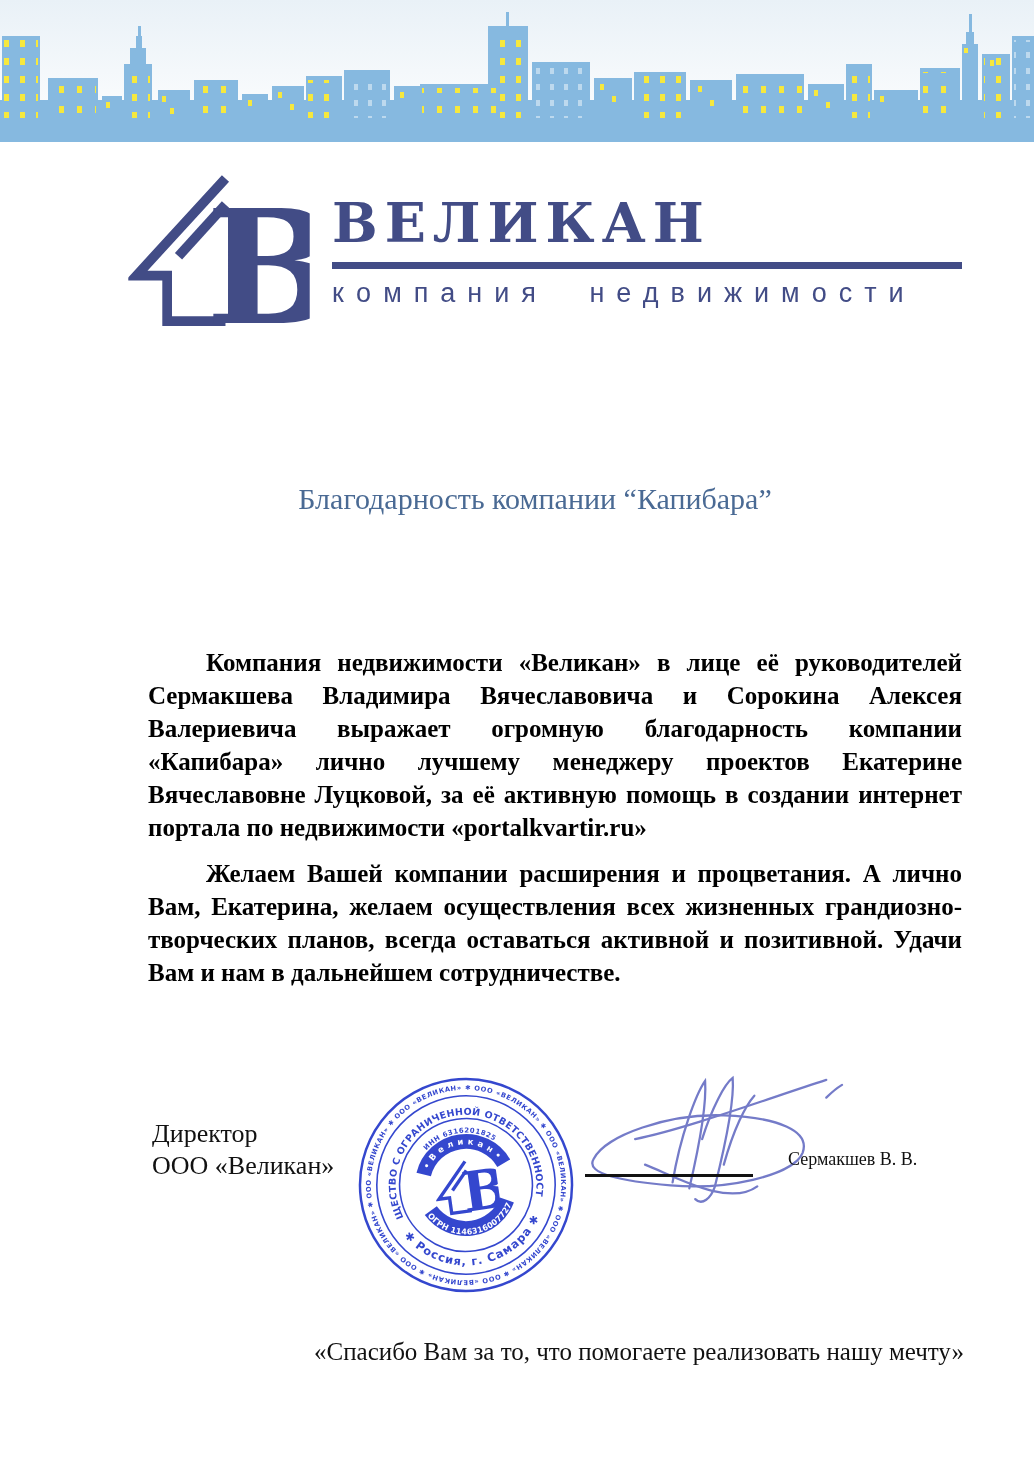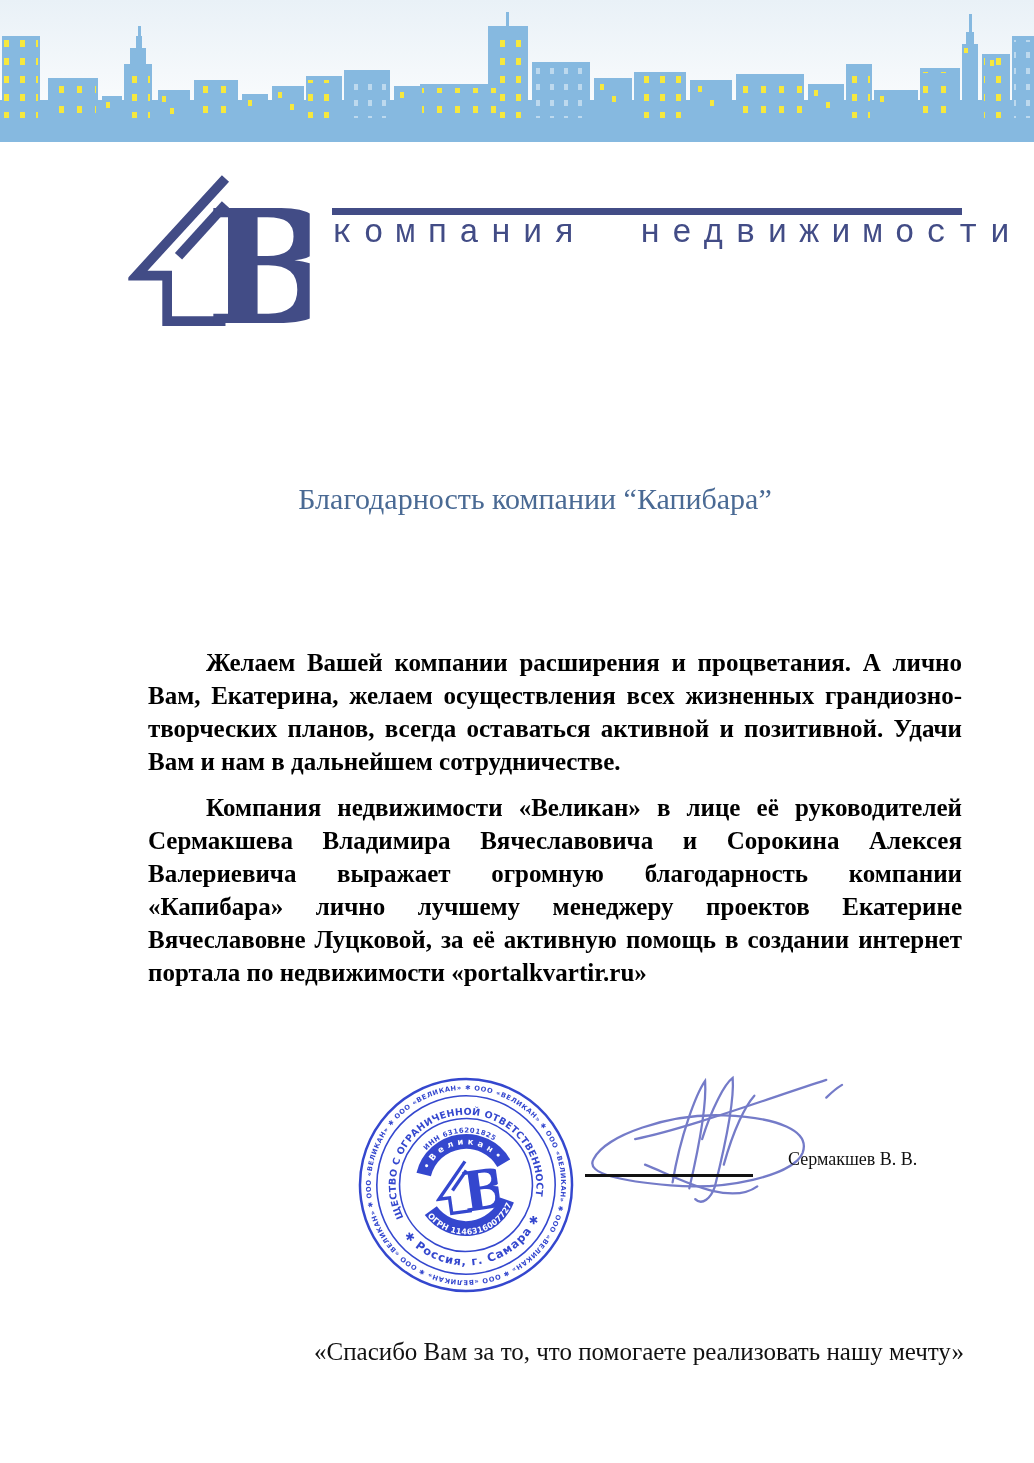--- a/index.html
+++ b/index.html
@@ -15,22 +15,23 @@
   
   .logo-mark{position:absolute;left:128px;top:172px;width:182px;height:162px;color:#424c86;}
   .logo-text{position:absolute;left:332px;top:196px;width:630px;color:#424c86;}
   .logo-name{
     font-family:"DejaVu Serif", serif;
     font-weight:bold;font-size:54px;line-height:1;
     letter-spacing:7px;color:#424c86;white-space:nowrap;
   }
   .logo-rule{margin-top:12px;width:630px;height:7px;background:#424c86;}
   .logo-tagline{
-    font-family:Liberation Mono, monospace;
-    font-size:33px;letter-spacing:12px;word-spacing:22px;
+    margin-top:9px;
+    font-family:Liberation Sans, sans-serif;
+    font-size:27px;letter-spacing:12px;word-spacing:22px;
     color:#424c86;white-space:nowrap;
   }
   
   .doc-title{
     position:absolute;left:0;right:0;top:482px;margin:0;
     text-align:center;transform:translateX(18px);
     font-family:"Liberation Serif", serif;
     font-weight:normal;font-size:30px;color:#4a6a94;
   }
   
@@ -164,31 +165,36 @@
           <rect x="990" y="60" width="4" height="6"></rect>
       </g>
     </g>
   </svg>
 
   <svg class="logo-mark" viewBox="0 0 112 100">
     <use href="#ve-mark" xlink:href="#ve-mark" x="0" y="0" width="112" height="100"></use>
   </svg>
 
   <header class="logo-text">
+    <div class="logo-name">ВЕЛИКАН</div>
     <div class="logo-rule"></div>
     <div class="logo-tagline">компания недвижимости</div>
   </header>
 
   <h1 class="doc-title">Благодарность компании “Капибара”</h1>
 
   <main class="letter-body">
+    <p>Компания недвижимости «Великан» в лице её руководителей Сермакшева Владимира Вячеславовича и Сорокина Алексея Валериевича выражает огромную благодарность компании  «Капибара» лично лучшему  менеджеру проектов Екатерине Вячеславовне Луцковой, за её активную помощь в создании интернет портала по недвижимости «portalkvartir.ru»</p>
     <p>Желаем Вашей компании расширения и процветания.  А лично Вам, Екатерина, желаем осуществления всех жизненных грандиозно-творческих планов, всегда оставаться активной и позитивной. Удачи Вам и нам в дальнейшем сотрудничестве.</p>
-    <p>Компания недвижимости «Великан» в лице её руководителей Сермакшева Владимира Вячеславовича и Сорокина Алексея Валериевича выражает огромную благодарность компании  «Капибара» лично лучшему  менеджеру проектов Екатерине Вячеславовне Луцковой, за её активную помощь в создании интернет портала по недвижимости «portalkvartir.ru»</p>
   </main>
 
+  <div class="director-label">
+    <div>Директор</div>
+    <div>ООО «Великан»</div>
+  </div>
 
   <svg class="stamp" viewBox="0 0 220 220">
     <defs>
       <path id="pOuter" d="M14,110 A96,96 0 1 1 206,110 A96,96 0 1 1 14,110"></path>
       <path id="pTop" d="M41.4,128.4 A71,71 0 1 1 178.6,128.4"></path>
       <path id="pBottom" d="M29,110 A81,81 0 1 0 191,110"></path>
       <path id="pInn" d="M66.6,79.6 A53,53 0 0 1 153.4,79.6"></path>
       <path id="pRibTopBand" d="M69.2,93.5 A44,44 0 0 1 150.8,93.5"></path>
       <path id="pRibTopText" d="M72,94.6 A41,41 0 0 1 148,94.6"></path>
       <path id="pRibBotBand" d="M71.2,130.7 A44,44 0 0 0 148.8,130.7"></path>

